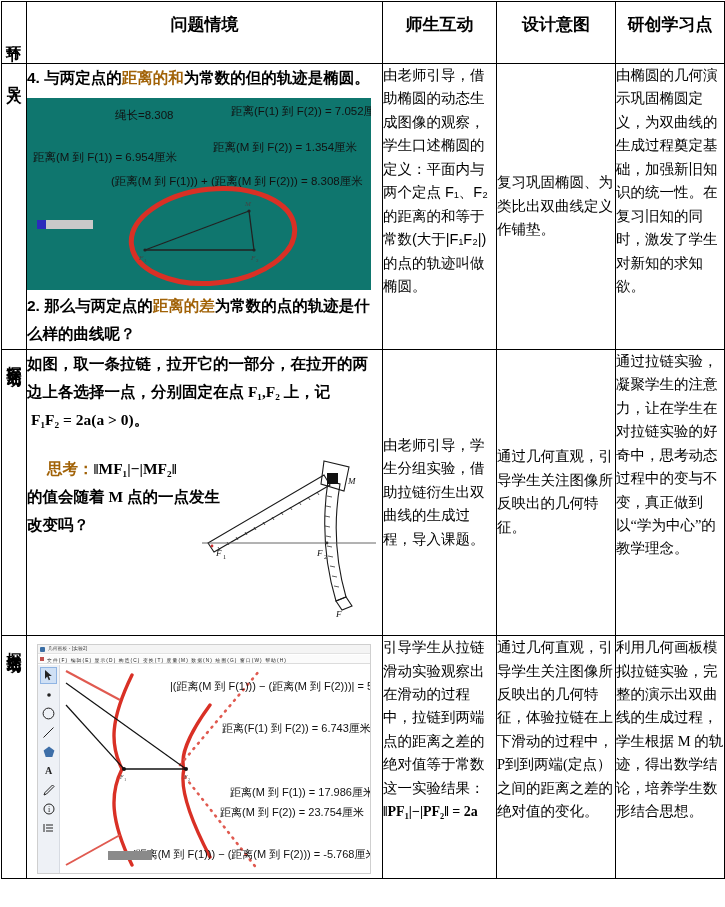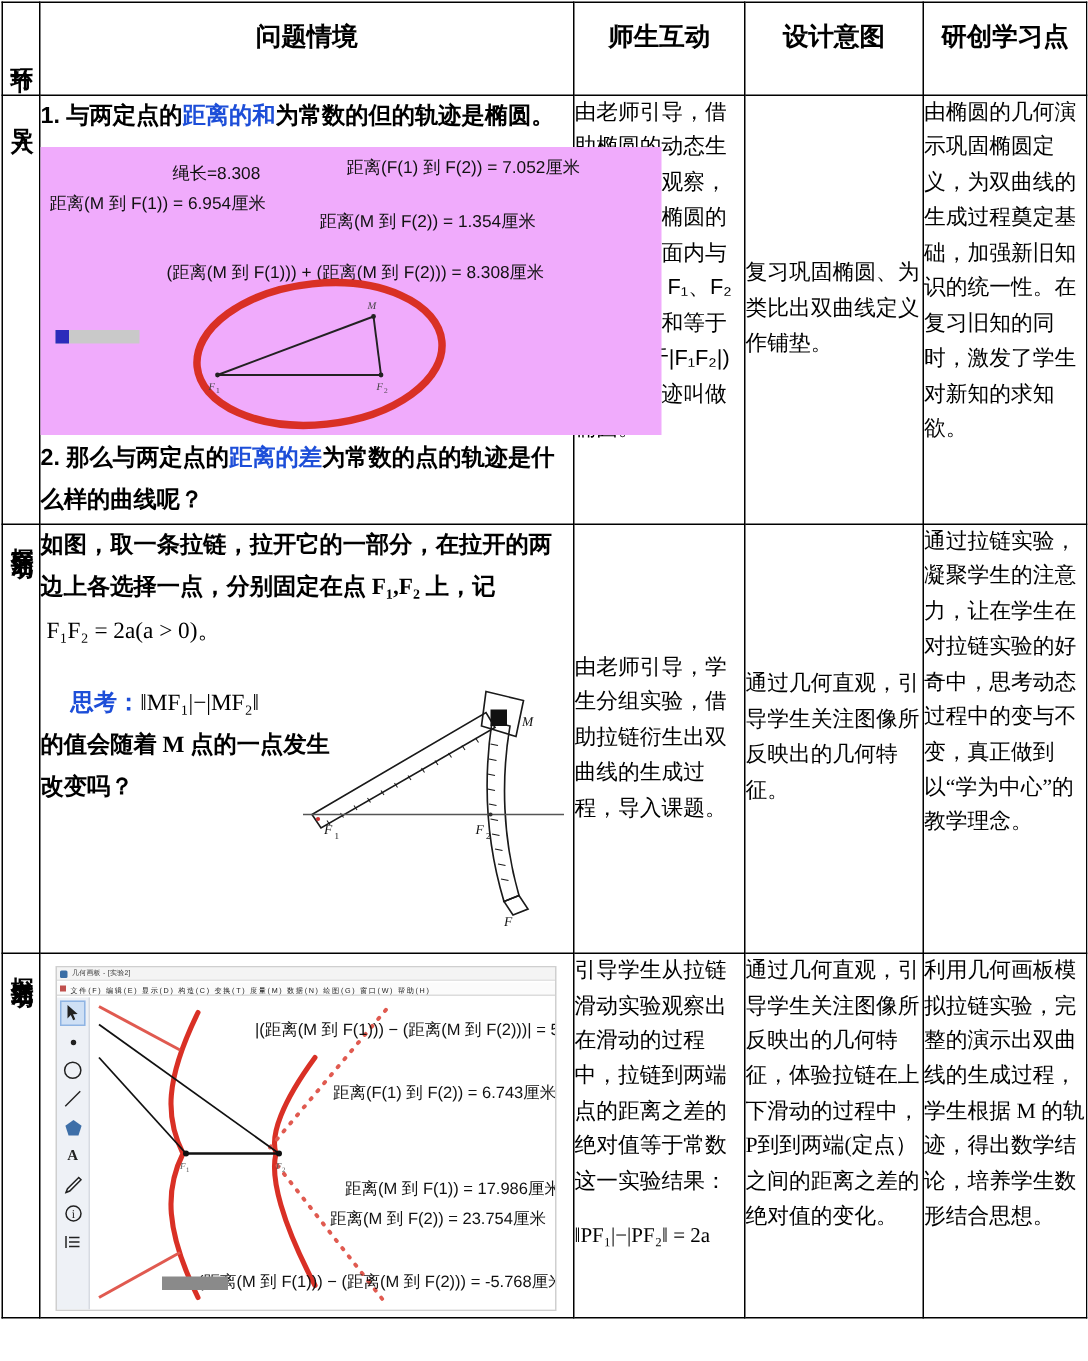--- a/index.html
+++ b/index.html
@@ -81,40 +81,40 @@
   .sit-line{
     font-weight:bold;
     font-size:15.5px;
     line-height:1.82;
     font-family:"Liberation Sans","DejaVu Sans",serif;
   }
   .sit-line.serifish{
     font-family:"Liberation Serif","DejaVu Serif",serif;
     font-weight:bold;
   }
-  .red{color:#1d4ed8;}
+  .red{color:#a16207;}
 
   
   .gsp1{
-    background:#f0abfc;
+    background:#0f766e;
     margin:6px 17px 2px 0;
-    width:414px;height:192px;
+    width:344px;height:192px;
     position:relative;
     font-family:"Liberation Sans","DejaVu Sans",sans-serif;
     overflow:hidden;
   }
   .meas{
     position:absolute;
     font-size:11.5px;
     color:#111;
     white-space:nowrap;
   }
   .gsp1 .m1{left:88px;top:10px;}
   .gsp1 .m2{left:204px;top:6px;}
-  .gsp1 .m3{left:6px;top:30px;}
+  .gsp1 .m3{left:6px;top:52px;}
   .gsp1 .m4{left:186px;top:42px;}
   .gsp1 .m5{left:84px;top:76px;}
   .tagbar{
     position:absolute;left:10px;top:122px;
     width:56px;height:9px;background:#c9c9c9;
   }
   .tagbar:before{
     content:"";position:absolute;left:0;top:0;width:9px;height:9px;
     background:#2b2bbb;
   }
@@ -165,21 +165,21 @@
   .gsp2 .meas{font-size:11px;color:#111;}
   .gsp2 .g1{left:110px;top:14px;}
   .gsp2 .g2{left:162px;top:56px;}
   .gsp2 .g3{left:170px;top:98px;margin-top:22px;}
   .gsp2 .g4{left:160px;top:140px;}
   .gsp2 .g5{left:72px;top:182px;}
   .gsp2 .tagbar2{
     position:absolute;left:48px;top:186px;width:44px;height:9px;background:#8a8a8a;
   }
   svg{display:block;}
-  .mathline{font-family:"Liberation Serif","DejaVu Serif",serif;font-size:15.5px;font-weight:normal;}
+  .mathline{font-family:"Liberation Serif","DejaVu Serif",serif;font-size:15.5px;font-weight:bold;}
 </style>
 </head>
 <body>
 
 <table class="lesson">
   <colgroup>
     <col class="c-seg">
       <col class="c-sit">
       <col class="c-int">
       <col class="c-des">
@@ -205,21 +205,21 @@
     </td>
   </tr>
 
   <tr>
     <td class="seg-cell">
       <span class="vert-label">导入</span>
     </td>
 
     <td class="situation">
       <div class="sit-line">
-        <span>1. 与两定点的</span><span class="red">距离的和</span><span>为常数的但的轨迹是椭圆。</span>
+        <span>4. 与两定点的</span><span class="red">距离的和</span><span>为常数的但的轨迹是椭圆。</span>
       </div>
 
       <div class="gsp1">
         <div class="meas m1">绳长=8.308</div>
         <div class="meas m2">距离(F(1) 到 F(2)) = 7.052厘米</div>
         <div class="meas m3">距离(M 到 F(1)) = 6.954厘米</div>
         <div class="meas m4">距离(M 到 F(2)) = 1.354厘米</div>
         <div class="meas m5">(距离(M 到 F(1))) + (距离(M 到 F(2))) = 8.308厘米</div>
         <div class="tagbar"></div>
 
@@ -425,21 +425,21 @@
           <div class="meas g3">距离(M 到 F(1)) = 17.986厘米</div>
           <div class="meas g4">距离(M 到 F(2)) = 23.754厘米</div>
           <div class="meas g5">(距离(M 到 F(1))) − (距离(M 到 F(2))) = -5.768厘米</div>
           <div class="tagbar2"></div>
         </div>
       </div>
     </td>
 
     <td class="narrow">
       <p>引导学生从拉链滑动实验观察出在滑动的过程中，拉链到两端点的距离之差的绝对值等于常数这一实验结果：</p>
-      <p class="mathline" style="font-size:14px;margin-top:14px;">‖PF₁|−|PF₂‖ = 2a</p>
+      <p class="mathline" style="font-size:14px;margin-top:1px;">‖PF₁|−|PF₂‖ = 2a</p>
     </td>
     <td class="narrow kai">
       <p>通过几何直观，引导学生关注图像所反映出的几何特征，体验拉链在上下滑动的过程中，P到到两端(定点）之间的距离之差的绝对值的变化。</p>
     </td>
     <td class="narrow kai">
       <p>利用几何画板模拟拉链实验，完整的演示出双曲线的生成过程，学生根据 M 的轨迹，得出数学结论，培养学生数形结合思想。</p>
     </td>
   </tr>
 </tbody>
   </table>

